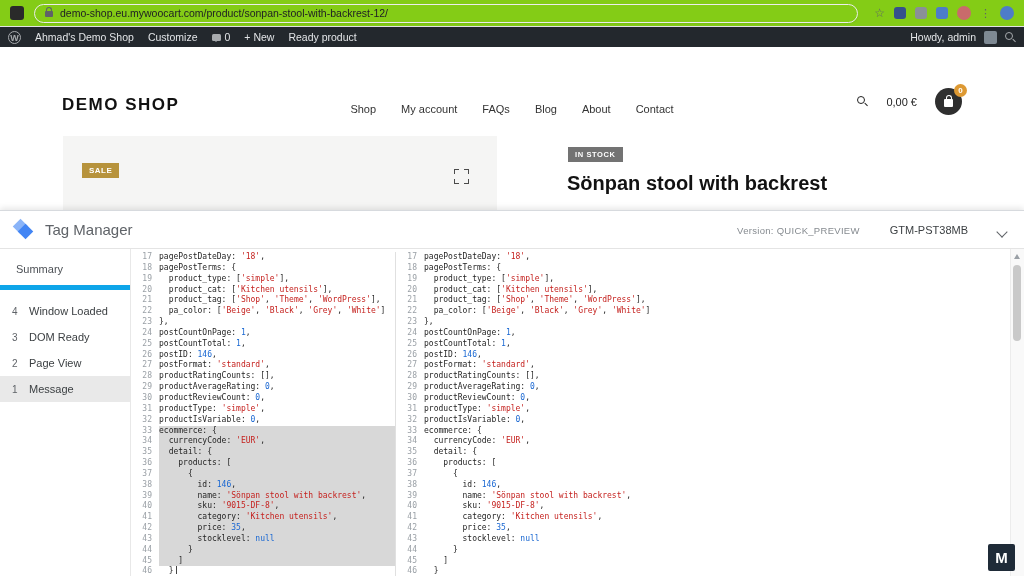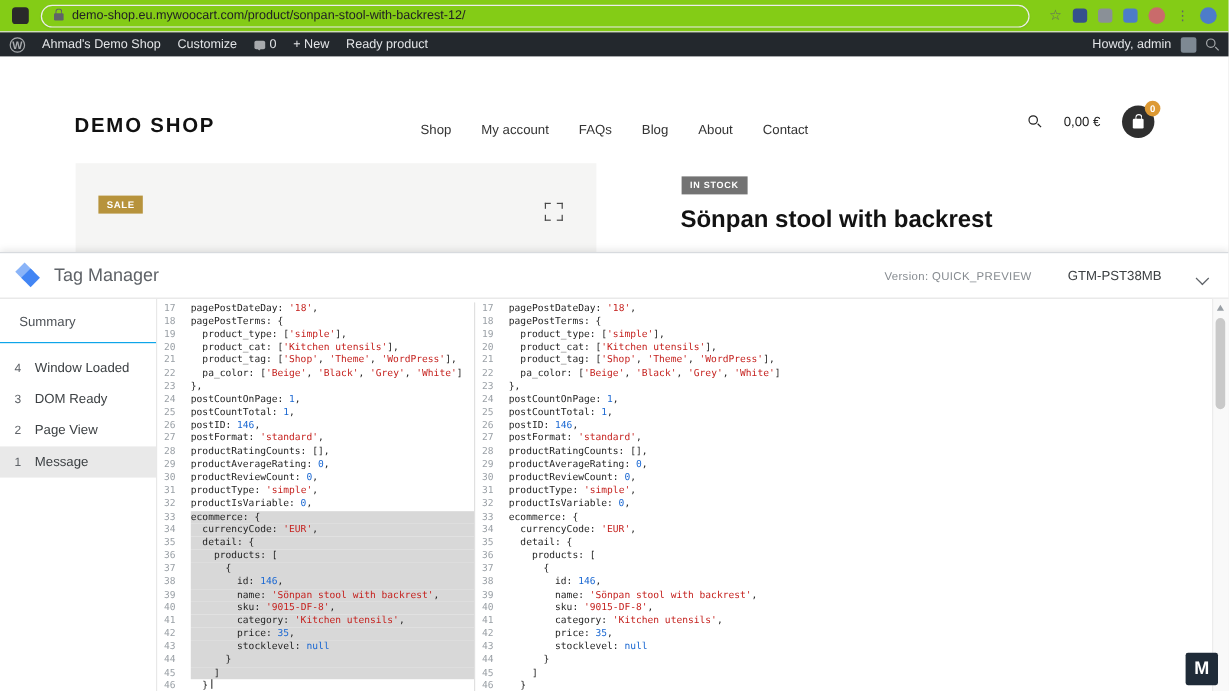--- a/index.html
+++ b/index.html
@@ -70,32 +70,32 @@
   .gtm-tabs{display:flex;gap:26px;height:100%;align-items:stretch}
   .gtm-tab{display:flex;align-items:center;font-size:11px;color:#5f6368;border-bottom:3px solid transparent;box-sizing:border-box;padding-top:3px;cursor:pointer;white-space:nowrap}
   .gtm-tab.active{color:#4285f4;border-bottom-color:#4285f4}
   .gtm-right{margin-left:auto;display:flex;align-items:flex-end;gap:30px}
   .gtm-version{font-size:9.5px;color:#868b90;letter-spacing:.3px;white-space:nowrap}
   .gtm-container{font-size:11px;color:#3c4043;white-space:nowrap}
   .chev{width:7px;height:7px;border-right:1.6px solid #5f6368;border-bottom:1.6px solid #5f6368;transform:rotate(45deg);margin-top:-3px}
 
   .gtm-body{flex:1;display:flex;min-height:0;position:relative}
   .gtm-sidebar{width:131px;flex:0 0 131px;border-right:1px solid #e8e8e8;box-sizing:border-box;padding-top:4px}
-  .sb-summary{font-size:11px;color:#4d5156;padding:10px 16px;border-bottom:1px solid #0ea5e9;cursor:pointer}
+  .sb-summary{font-size:11px;color:#4d5156;padding:10px 16px;border-bottom:5px solid #0ea5e9;cursor:pointer}
   .sb-list{margin-top:8px}
   .sb-item{display:flex;align-items:center;font-size:11px;color:#3c4043;padding:7px 10px 7px 12px;gap:9px;cursor:pointer}
   .sb-item .sb-num{color:#5f6368;font-size:10px;width:8px;flex:0 0 8px}
   .sb-item.selected{background:#e9e9e9}
 
   .code-area{flex:1;display:flex;min-width:0;padding-top:3px;font-family:"DejaVu Sans Mono","Liberation Mono",monospace;font-size:8px;line-height:10.85px}
   .panel{overflow:hidden;box-sizing:border-box}
   .panel1{width:265px;flex:0 0 265px;border-right:1px solid #e0e0e0}
   .panel2{flex:1;margin-right:13px}
   .code-row{display:flex;white-space:pre}
-  .ln{flex:0 0 21px;width:21px;text-align:center;color:#9aa0a6;padding-right:7px}
+  .ln{flex:0 0 21px;width:21px;text-align:right;color:#9aa0a6;padding-right:7px}
   .ct{flex:1;color:#1f1f1f}
   .ct.hl{background:#d8d8d8}
   .tok-str{color:#c5221f}
   .tok-num{color:#1967d2}
   .tok-null{color:#1967d2}
   .caret{display:inline-block;width:1px;height:8px;background:#444;margin-left:3px;vertical-align:-1px}
 
   .gtm-scrollbar{position:absolute;top:0;right:0;bottom:0;width:13px;background:#f9f9f9;border-left:1px solid #ececec}
   .sb-arrow{position:absolute;top:5px;left:3px;width:0;height:0;border-left:3.5px solid transparent;border-right:3.5px solid transparent;border-bottom:5px solid #9aa0a6}
   .sb-thumb{position:absolute;top:16px;left:2px;width:8px;height:76px;background:#c9c9c9;border-radius:4px}

